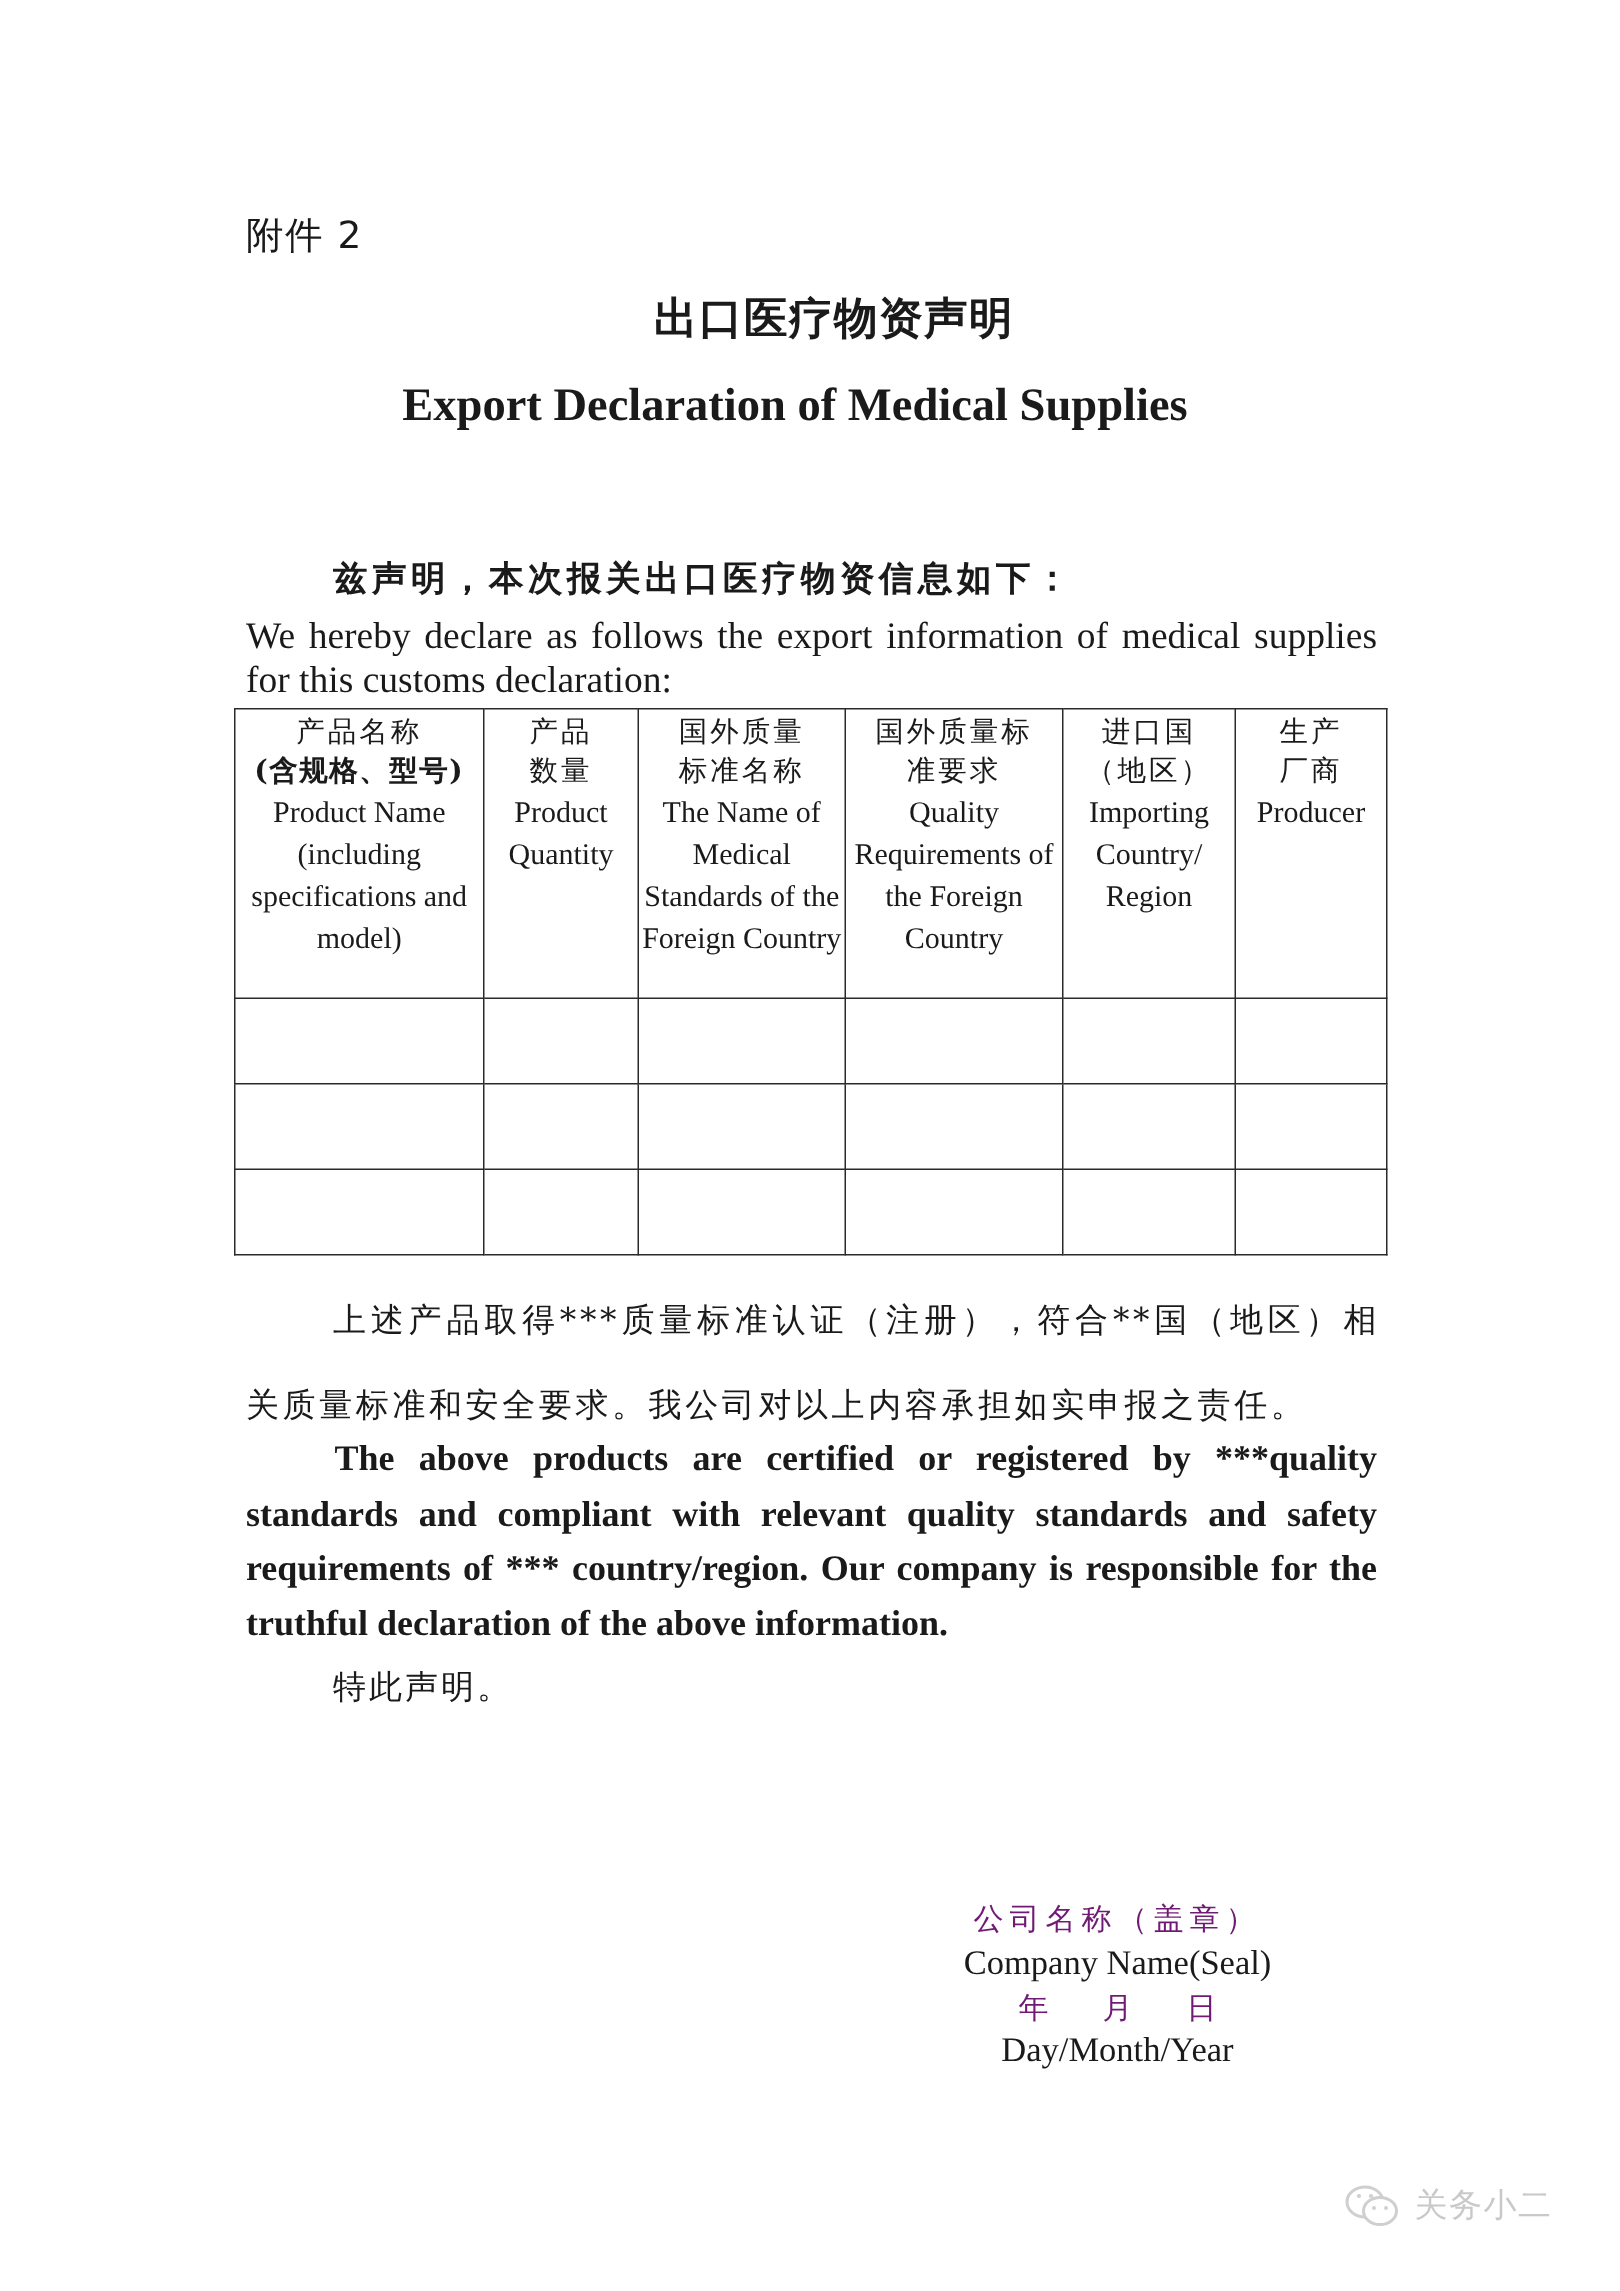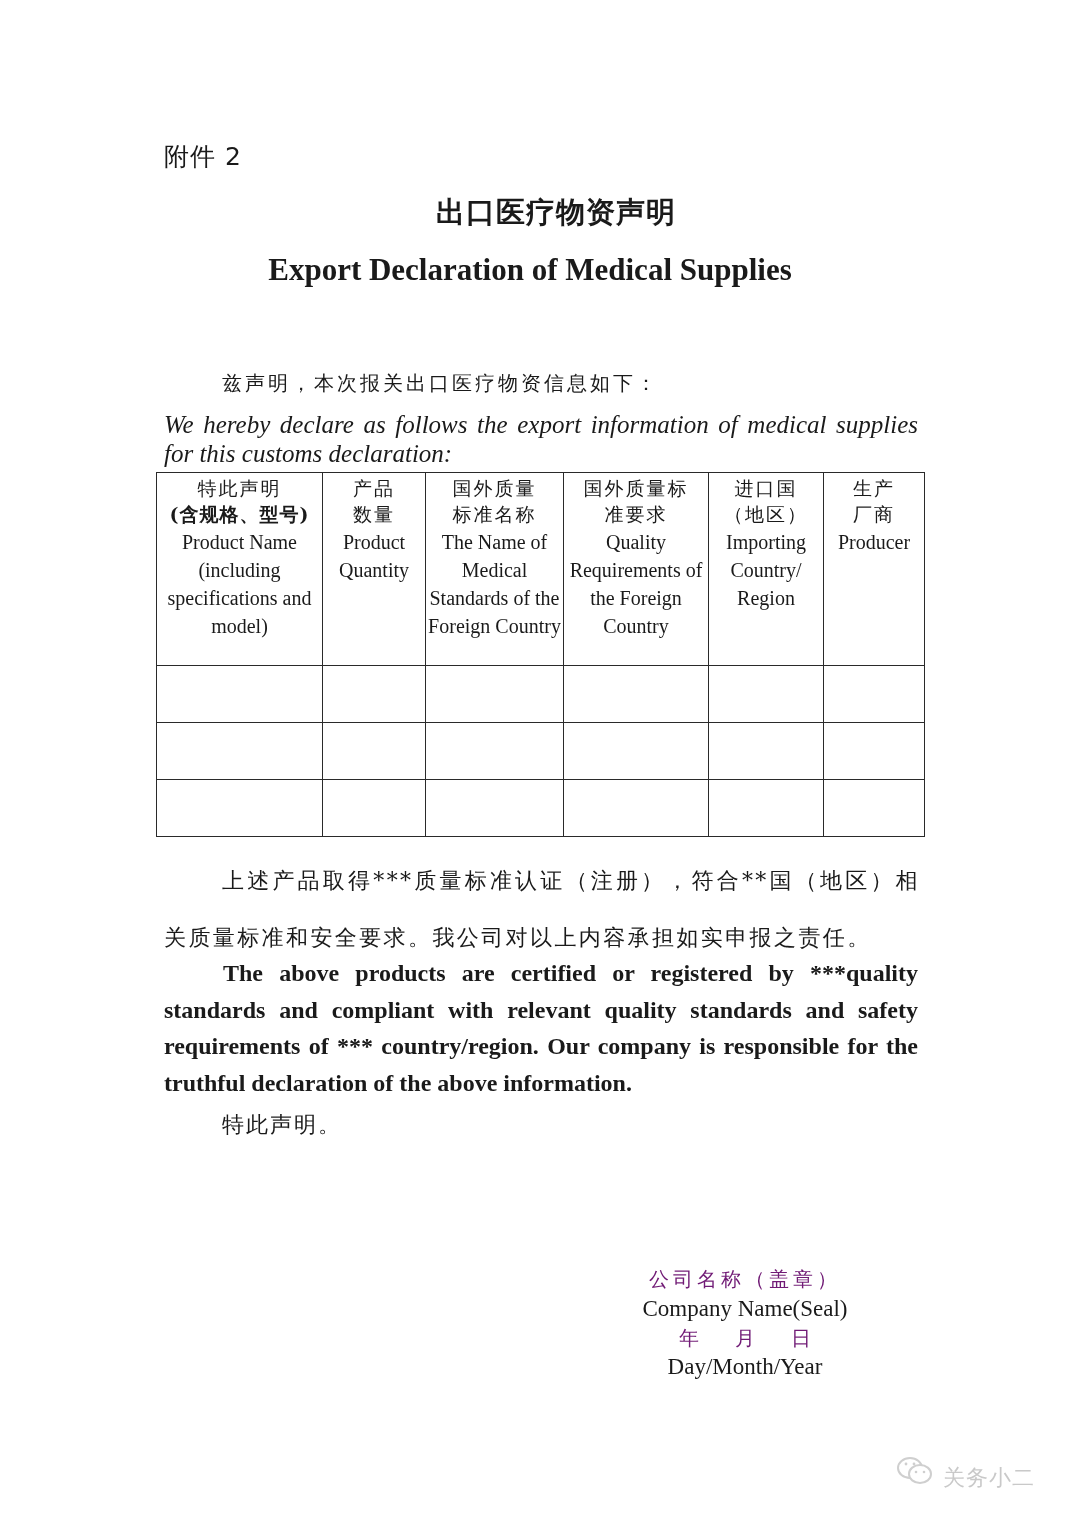--- a/index.html
+++ b/index.html
@@ -34,30 +34,30 @@
     .title-en {
       left: 0; width: 1060px; top: 252px;
       text-align: center;
       font-family: "Liberation Serif", serif;
       font-weight: bold;
       font-size: 31px;
     }
     .intro-cn {
       left: 222px; top: 370px;
       font-family: "DejaVu Serif", serif;
-      font-size: 20px;
+      font-size: 23px;
       letter-spacing: 3px;
+      font-weight: bold;
     }
     .intro-en {
       left: 164px; top: 410px; width: 754px;
       font-size: 25px;
       line-height: 29px;
       text-align: justify;
       text-align-last: left;
-      font-style: italic;
     }
 
     table.decl {
       position: absolute;
       left: 156px; top: 472px;
       width: 768px;
       border-collapse: collapse;
       table-layout: fixed;
     }
     table.decl th, table.decl td {
@@ -123,21 +123,21 @@
     }
     .sign-en { font-size: 23px; }
     .company-cn { top: 1266px; }
     .company-en { top: 1296px; }
     .date-cn { top: 1325px; word-spacing: 32px; letter-spacing: 0; font-family: Liberation Mono, monospace; }
     .date-cn span { display: inline-block; margin: 0 18px; }
     .date-en { top: 1354px; }
 
     .watermark {
       left: 895px; top: 1455px;
-      display: flex; align-items: flex-end;
+      display: flex; align-items: flex-start;
       color: #c9c9c9;
       font-family: Liberation Sans, sans-serif;
       font-size: 22px;
       letter-spacing: 1px;
     }
     .watermark svg { margin-right: 8px; }
   </style>
 </head>
 <body>
 
@@ -153,21 +153,21 @@
     <col style="width:166px">
     <col style="width:103px">
     <col style="width:138px">
     <col style="width:145px">
     <col style="width:115px">
     <col style="width:101px">
   </colgroup>
   <thead>
     <tr>
       <th>
-        <span class="th-cn">特此声明</span>
+        <span class="th-cn">产品名称</span>
         <span class="th-cn bold">(含规格、型号)</span>
         <span class="th-en">Product Name (including specifications and model)</span>
       </th>
       <th>
         <span class="th-cn">产品</span>
         <span class="th-cn">数量</span>
         <span class="th-en">Product Quantity</span>
       </th>
       <th>
         <span class="th-cn">国外质量</span>

